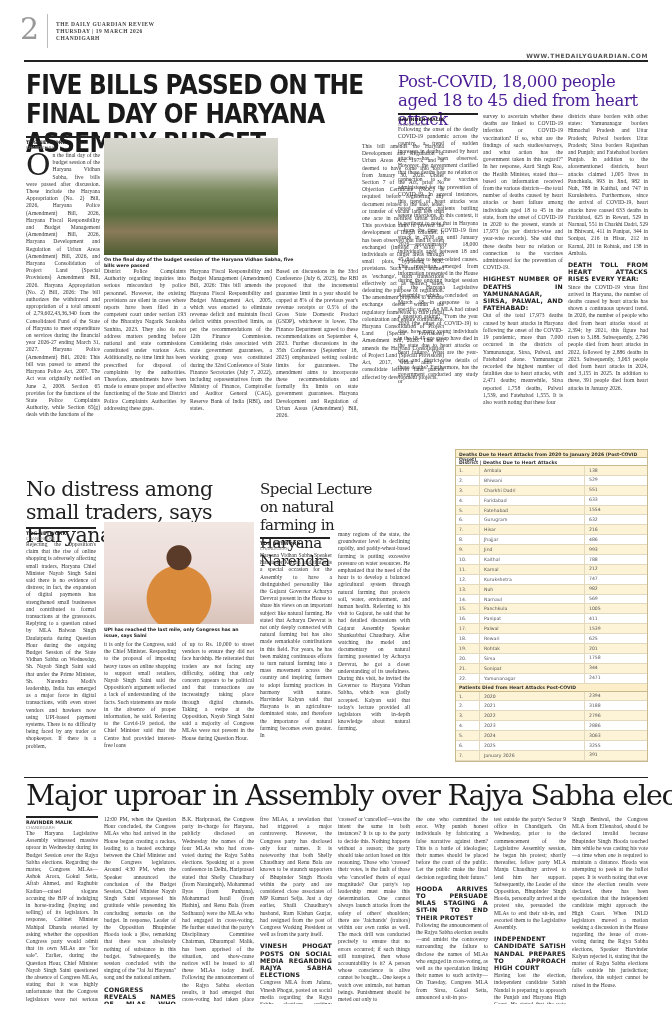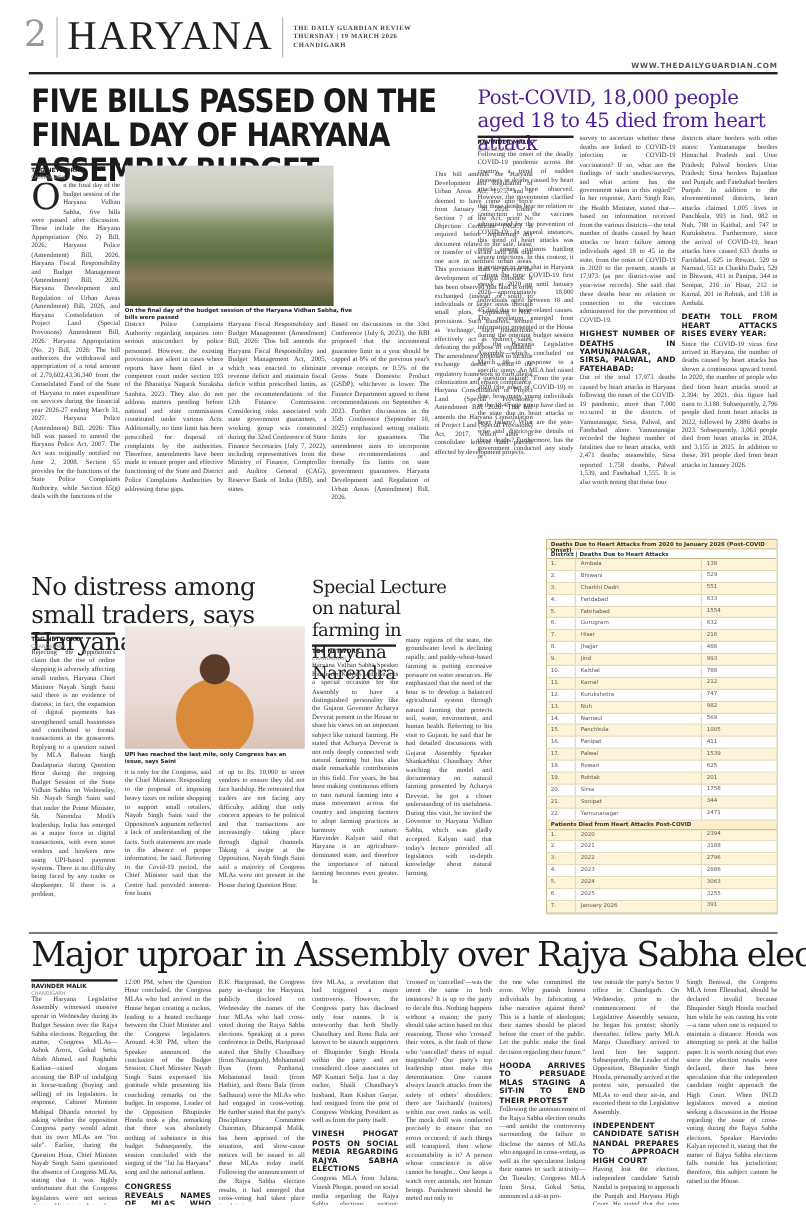--- a/index.html
+++ b/index.html
@@ -31,21 +31,20 @@
   .t-c3 { padding-left: 4px; line-height: 9.9px; }
   .h-major { position: absolute; left: 26px; top: 781px; font-family: "DejaVu Serif", serif; font-size: 28.5px; line-height: 30px; letter-spacing: -1.2px; color: #1a1a1a; white-space: nowrap; }
   .dropcap { float: left; font-size: 30px; line-height: 24px; margin: 1px 2px 0 0; font-family: "DejaVu Serif", serif; color: #222; }
   .vline { position: absolute; width: 1px; background: #ccc; }
 </style>
 </head>
 <body>
 
 <div class="masthead">
   <div class="page-num">2</div>
-  <div class="paper-name">HARYANA</div>
   <div class="meta">
     <div>THE DAILY GUARDIAN REVIEW</div>
     <div>THURSDAY | 19 MARCH 2026</div>
     <div>CHANDIGARH</div>
   </div>
 </div>
 <div class="site-url">WWW.THEDAILYGUARDIAN.COM</div>
 <div class="rule"></div>
 
 <div class="h1">FIVE BILLS PASSED ON THE FINAL DAY OF HARYANA ASSEMBLY BUDGET</div>

